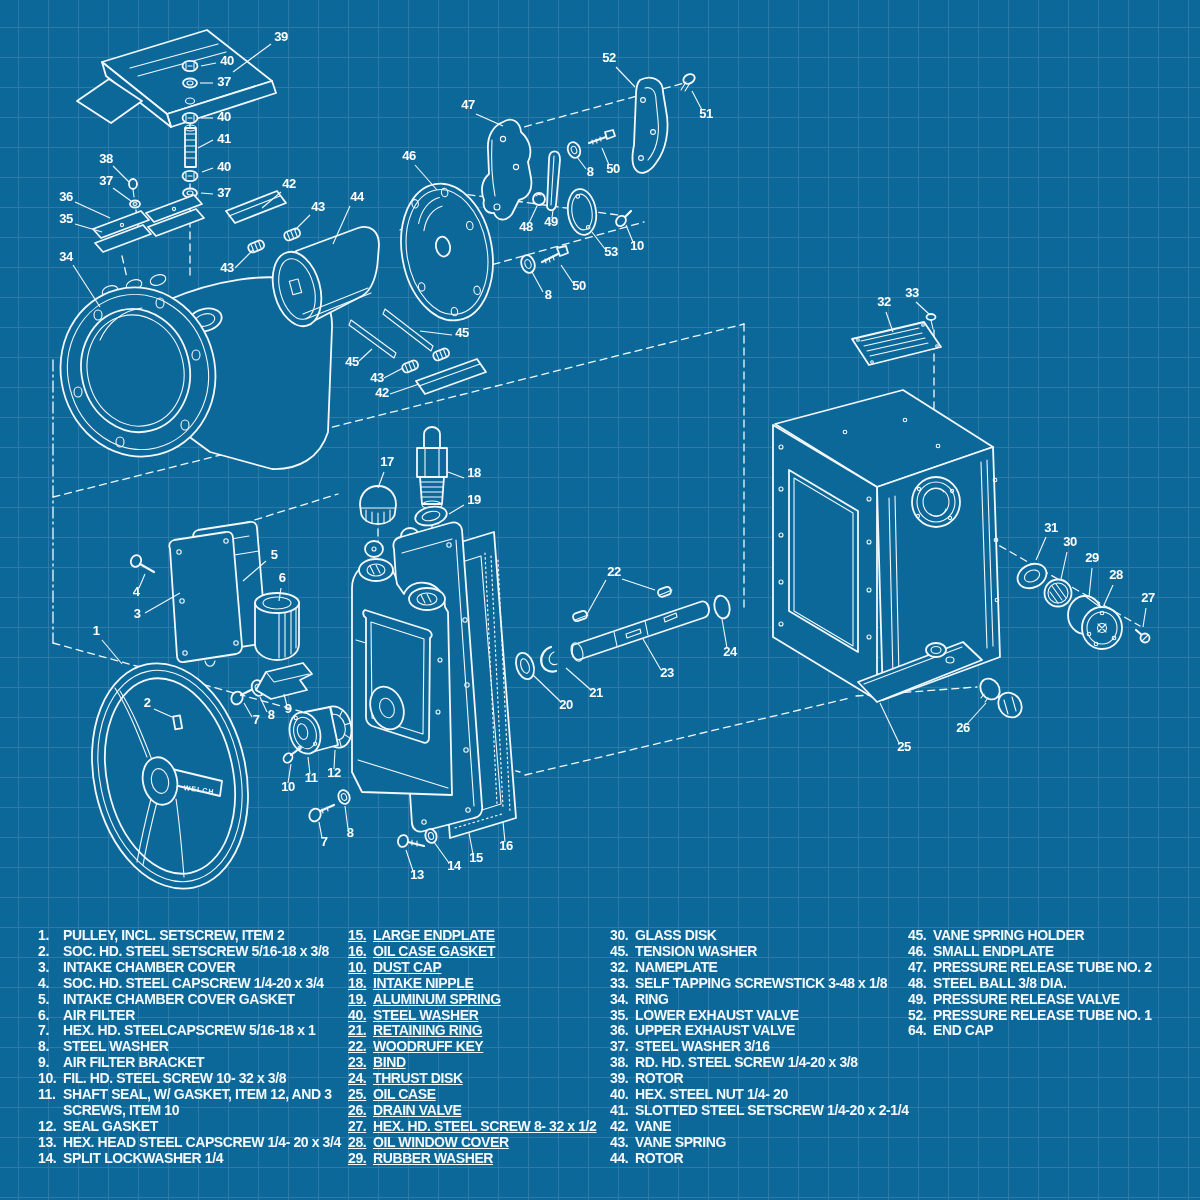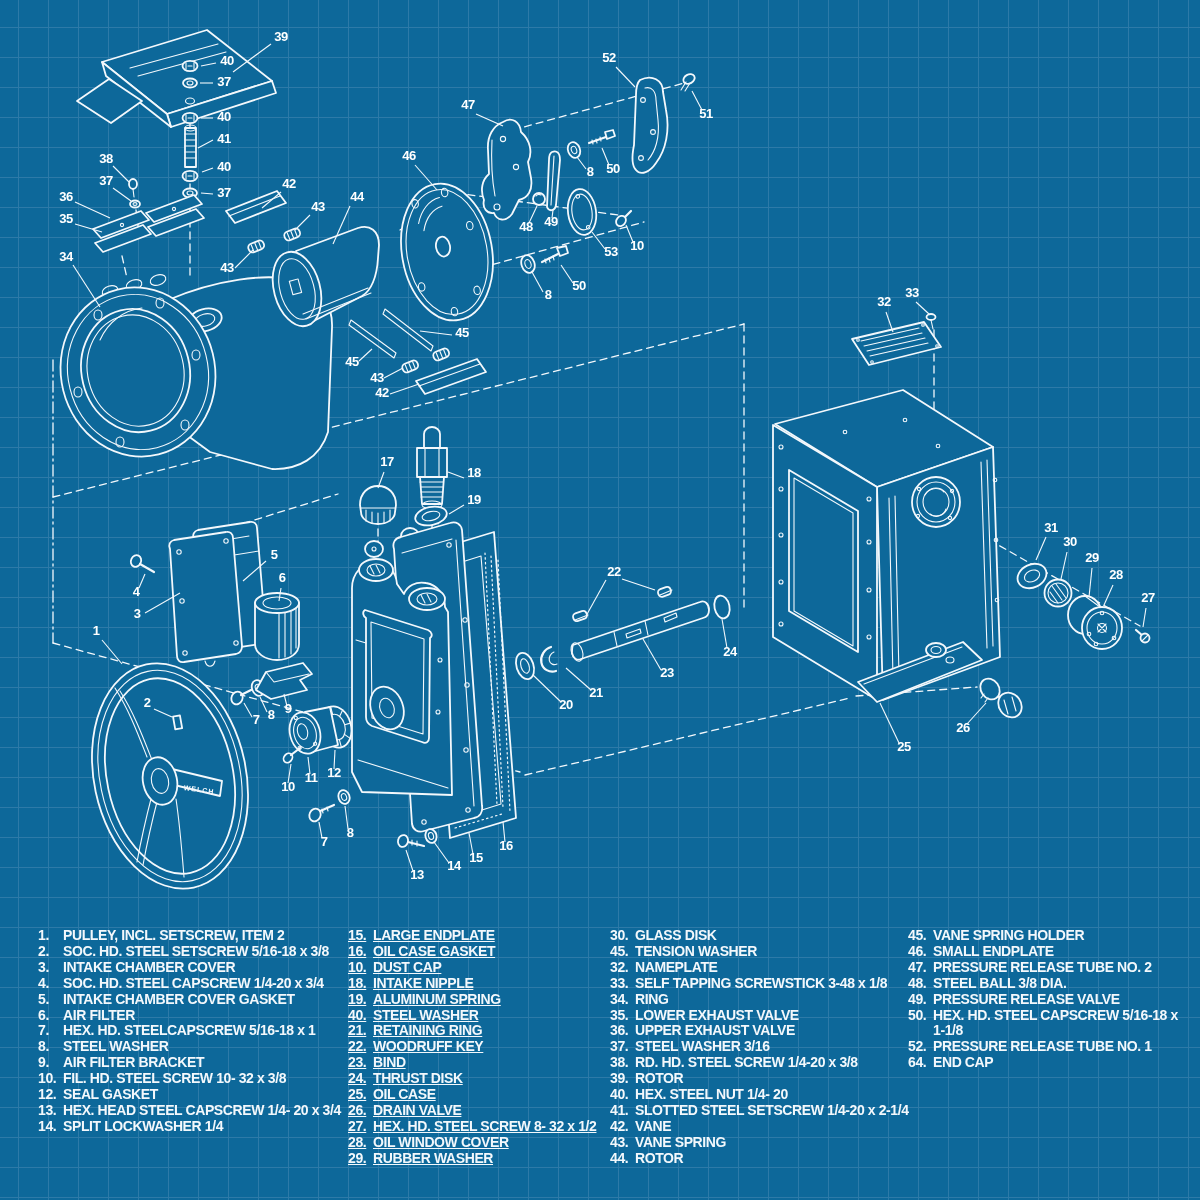--- a/index.html
+++ b/index.html
@@ -689,20 +689,24 @@
       </div>
       <div class="item">
         <span class="num">9.</span>
         <span class="txt">AIR FILTER BRACKET</span>
       </div>
       <div class="item">
         <span class="num">10.</span>
         <span class="txt">FIL. HD. STEEL SCREW 10- 32 x 3/8</span>
       </div>
       <div class="item">
+        <span class="num">11.</span>
+        <span class="txt">SHAFT SEAL, W/ GASKET, ITEM 12, AND 3 SCREWS, ITEM 10</span>
+      </div>
+      <div class="item">
         <span class="num">12.</span>
         <span class="txt">SEAL GASKET</span>
       </div>
       <div class="item">
         <span class="num">13.</span>
         <span class="txt">HEX. HEAD STEEL CAPSCREW 1/4- 20 x 3/4</span>
       </div>
       <div class="item">
         <span class="num">14.</span>
         <span class="txt">SPLIT LOCKWASHER 1/4</span>
@@ -847,24 +851,20 @@
       </div>
       <div class="item">
         <span class="num">48.</span>
         <span class="txt">STEEL BALL 3/8 DIA.</span>
       </div>
       <div class="item">
         <span class="num">49.</span>
         <span class="txt">PRESSURE RELEASE VALVE</span>
       </div>
       <div class="item">
-        <span class="num">50.</span>
-        <span class="txt">HEX. HD. STEEL CAPSCREW 5/16-18 x 1-1/8</span>
-      </div>
-      <div class="item">
         <span class="num">52.</span>
         <span class="txt">PRESSURE RELEASE TUBE NO. 1</span>
       </div>
       <div class="item">
         <span class="num">64.</span>
         <span class="txt">END CAP</span>
       </div>
     </div>
 </div>
 

